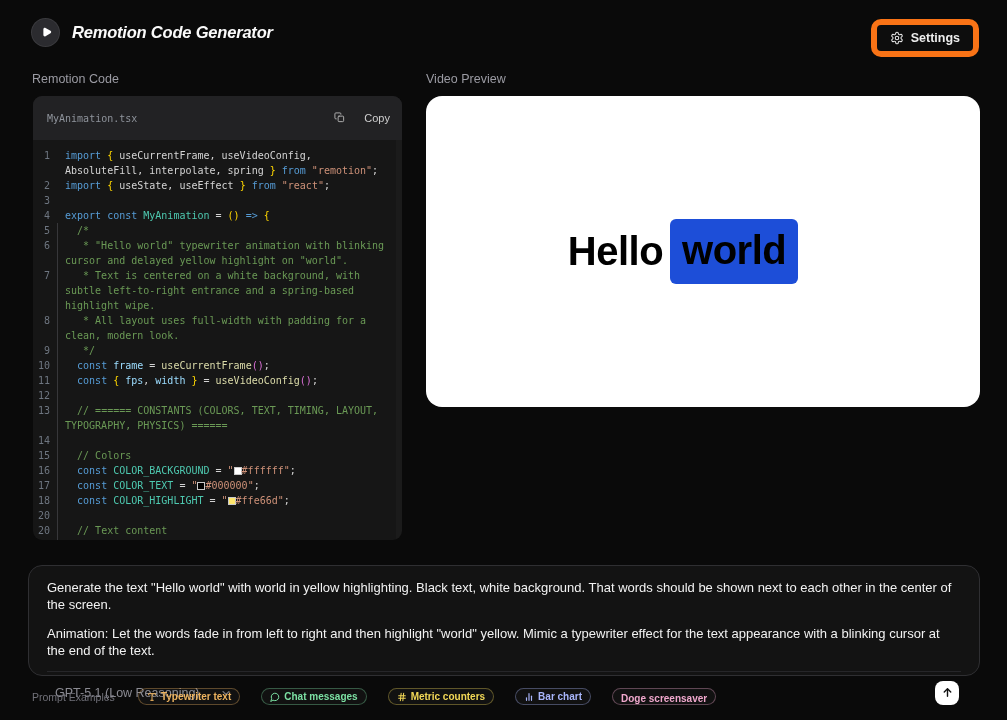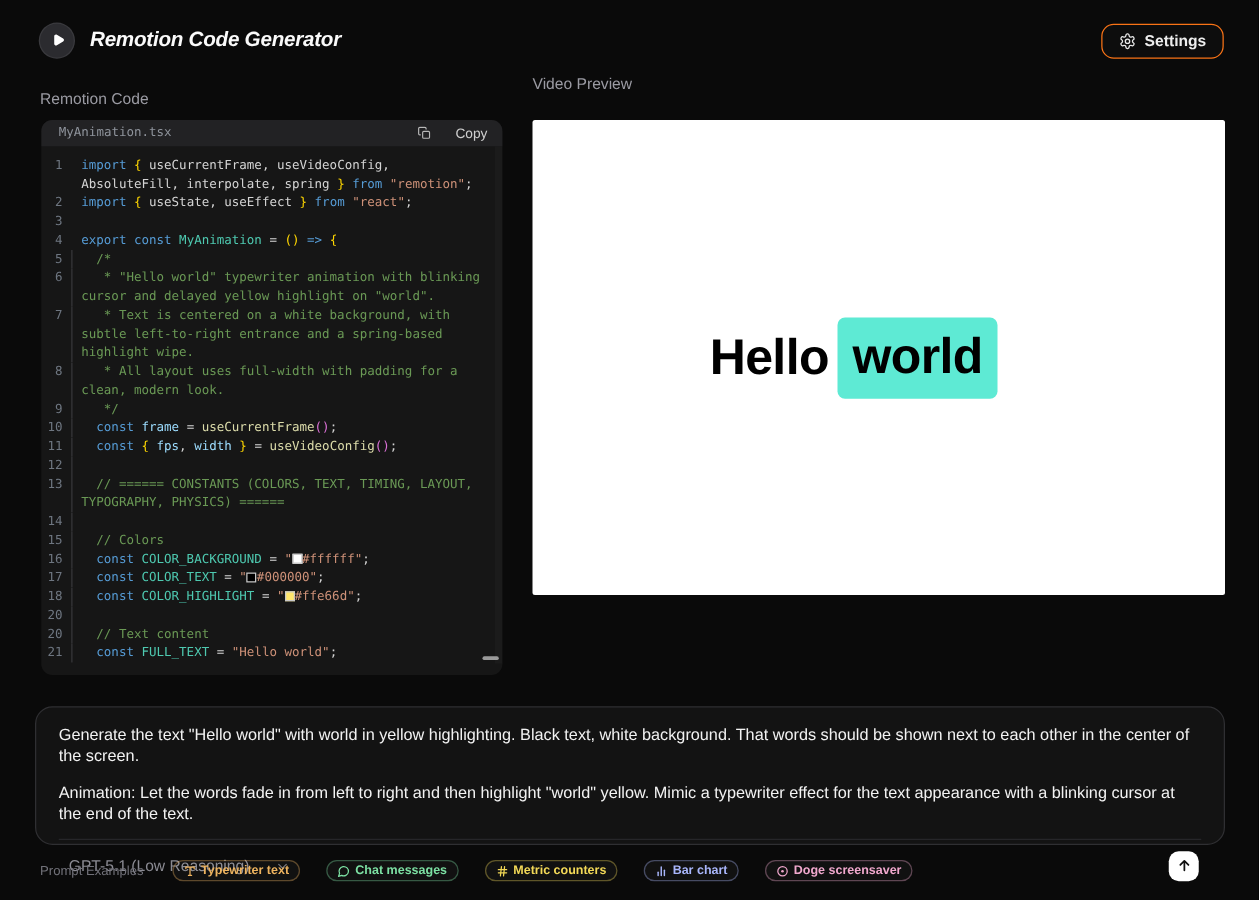--- a/index.html
+++ b/index.html
@@ -3,44 +3,44 @@
 <meta charset="utf-8">
 <style>
   * { box-sizing: border-box; margin: 0; padding: 0; }
   body { background: #000; font-family: "Liberation Sans", sans-serif; }
   .app { position: relative; width: 1007px; height: 720px; background: #0a0a0a; overflow: hidden; color: #fff; }
 
   
   .header { position: absolute; top: 0; left: 0; right: 0; height: 64px; display: flex; align-items: center; padding: 0 28px; }
   .logo { width: 27px; height: 27px; border-radius: 50%; background: #2b2b2f; display: flex; align-items: center; justify-content: center; margin-left: 4px; box-shadow: 0 0 0 1px #3a3a3e; }
   .app-title { margin-left: 13px; font-size: 16.5px; font-weight: 700; letter-spacing: -0.2px; color: #fafafa; font-style: italic; }
-  .settings-btn { position: absolute; right: 28px; top: 19px; display: flex; align-items: center; gap: 7px; background: #0d0d0d; border: 1px solid #f97316; border-radius: 10px; padding: 6px 13px; font-size: 12.5px; font-weight: 600; color: #ededed; cursor: pointer; }
+  .settings-btn { position: absolute; right: 28px; top: 19px; display: flex; align-items: center; gap: 7px; background: #0d0d0d; border: 6px solid #f97316; border-radius: 10px; padding: 6px 13px; font-size: 12.5px; font-weight: 600; color: #ededed; cursor: pointer; }
 
   
   .section-label { position: absolute; font-size: 12.5px; font-weight: 500; color: #9b9ba3; }
 
   
   .code-panel { position: absolute; left: 33px; top: 96px; width: 369px; height: 444px; background: #161616; border-radius: 9px; overflow: hidden; }
-  .code-header { height: 21px; background: #222224; display: flex; align-items: center; justify-content: space-between; padding: 0 12px 0 14px; }
+  .code-header { height: 44px; background: #222224; display: flex; align-items: center; justify-content: space-between; padding: 0 12px 0 14px; }
   .code-filename { font-family: "DejaVu Sans Mono", monospace; font-size: 10px; color: #8f949c; }
   .copy-btn { display: flex; align-items: flex-start; gap: 19px; font-size: 11px; color: #cfcfcf; background: none; border: none; cursor: pointer; }
   .code-body { position: relative; height: 414px; padding-top: 8px; overflow: hidden; }
   .code-line { display: flex; font-family: "DejaVu Sans Mono", monospace; font-size: 10px; line-height: 15px; min-height: 15px; }
   .ln { flex: 0 0 24px; text-align: right; padding-right: 7px; color: var(--tk-ln, #6e7681); }
   .lc { flex: 1; white-space: pre-wrap; word-break: break-word; padding-left: 8px; padding-right: 12px; color: var(--tk-pl, #d4d4d4); }
   .lc.guide { box-shadow: inset 1px 0 0 #37373a; }
   .tk-kw { color: var(--tk-kw); } .tk-br { color: var(--tk-br); } .tk-pr { color: var(--tk-pr); }
   .tk-st { color: var(--tk-st); } .tk-cm { color: var(--tk-cm); } .tk-tl { color: var(--tk-tl); }
   .tk-vr { color: var(--tk-vr); } .tk-fn { color: var(--tk-fn); } .tk-pl { color: var(--tk-pl); }
   .sw { display: inline-block; width: 8px; height: 8px; border: 1px solid #c9c9c9; vertical-align: -1px; }
   .v-scroll-track { position: absolute; top: 0; right: 0; width: 6px; height: 100%; background: rgba(255,255,255,0.025); }
   .scroll-thumb { position: absolute; right: 3px; bottom: 3px; width: 13px; height: 3px; border-radius: 2px; background: #9a9a9a; }
 
   
-  .video-preview { position: absolute; left: 426px; top: 96px; width: 554px; height: 380px; background: #ffffff; border-radius: 2px; display: flex; justify-content: center; }
+  .video-preview { position: absolute; left: 426px; top: 96px; width: 554px; height: 311px; background: #ffffff; border-radius: 16px; display: flex; justify-content: center; }
   .video-text { display: flex; align-items: center; transform: translateX(-20px); font-size: 40px; font-weight: 700; letter-spacing: -0.5px; color: #000; }
   .hl-word { margin-left: 7px; padding: 9px 12px 11px 12px; border-radius: 6px; }
 
   
   .prompt-box { position: absolute; left: 28px; top: 565px; width: 952px; height: 111px; background: #131313; border: 1px solid #2f2f32; border-radius: 14px; padding: 0 18px; }
   .prompt-text p { font-size: 13px; line-height: 17px; font-weight: 500; color: #f2f2f2; }
   .prompt-text p:first-child { margin-top: 13px; }
   .prompt-text p + p { margin-top: 12px; }
   .prompt-bottom { margin-top: 12px; border-top: 1px solid #262629; height: 42px; display: flex; align-items: center; justify-content: space-between; }
   .model-select { display: flex; align-items: center; gap: 20px; margin-left: 8px; font-size: 12.5px; color: #8b8b93; background: none; border: none; cursor: pointer; }
@@ -68,21 +68,21 @@
     <button class="settings-btn">
       <svg class="icon" width="14" height="14" viewBox="0 0 24 24" fill="none" stroke="#e8e8e8" stroke-width="1.8" stroke-linecap="round" stroke-linejoin="round">
         <path d="M12.22 2h-.44a2 2 0 0 0-2 2v.18a2 2 0 0 1-1 1.73l-.43.25a2 2 0 0 1-2 0l-.15-.08a2 2 0 0 0-2.73.73l-.22.38a2 2 0 0 0 .73 2.73l.15.1a2 2 0 0 1 1 1.72v.51a2 2 0 0 1-1 1.74l-.15.09a2 2 0 0 0-.73 2.73l.22.38a2 2 0 0 0 2.73.73l.15-.08a2 2 0 0 1 2 0l.43.25a2 2 0 0 1 1 1.73V20a2 2 0 0 0 2 2h.44a2 2 0 0 0 2-2v-.18a2 2 0 0 1 1-1.73l.43-.25a2 2 0 0 1 2 0l.15.08a2 2 0 0 0 2.73-.73l.22-.39a2 2 0 0 0-.73-2.73l-.15-.08a2 2 0 0 1-1-1.74v-.5a2 2 0 0 1 1-1.74l.15-.09a2 2 0 0 0 .73-2.73l-.22-.38a2 2 0 0 0-2.73-.73l-.15.08a2 2 0 0 1-2 0l-.43-.25a2 2 0 0 1-1-1.73V4a2 2 0 0 0-2-2z"></path>
         <circle cx="12" cy="12" r="3"></circle>
       </svg>
       <span>Settings</span>
     </button>
   </div>
 
   <div class="section-label" style="left:32px; top:72px;">Remotion Code</div>
-  <div class="section-label" style="left:426px; top:60px;">Video Preview</div>
+  <div class="section-label" style="left:426px; top:72px;">Video Preview</div>
 
   <div class="code-panel">
     <div class="code-header">
       <span class="code-filename">MyAnimation.tsx</span>
       <button class="copy-btn">
         <svg class="icon" width="11" height="11" viewBox="0 0 24 24" fill="none" stroke="#b9b9b9" stroke-width="2" stroke-linecap="round" stroke-linejoin="round">
           <rect x="9" y="9" width="12" height="12" rx="2"></rect>
           <path d="M5 15H4a2 2 0 0 1-2-2V4a2 2 0 0 1 2-2h9a2 2 0 0 1 2 2v1"></path>
         </svg>
         <span>Copy</span>
@@ -176,21 +176,21 @@
           </div>
         </div>
       <div class="v-scroll-track"></div>
       <div class="scroll-thumb"></div>
     </div>
   </div>
 
   <div class="video-preview" style="background: rgb(255, 255, 255);">
     <div class="video-text" style="color: rgb(0, 0, 0);">
       <span>Hello</span>
-      <span class="hl-word" style="background: #5eead4;">world</span>
+      <span class="hl-word" style="background: #1d4ed8;">world</span>
     </div>
   </div>
 
   <div class="prompt-box">
     <div class="prompt-text">
       <p>Generate the text "Hello world" with world in yellow highlighting. Black text, white background. That words should be shown next to each other in the center of the screen.</p>
       <p>Animation: Let the words fade in from left to right and then highlight "world" yellow. Mimic a typewriter effect for the text appearance with a blinking cursor at the end of the text.</p>
     </div>
     <div class="prompt-bottom">
       <button class="model-select">
@@ -239,21 +239,21 @@
 
     <button class="pill" style="color: rgb(169, 182, 251); border-color: rgba(169, 182, 251, 0.35); text-align: center;">
       <svg width="10" height="10" viewBox="0 0 24 24" fill="none" stroke="currentColor" stroke-width="2.8" stroke-linecap="round">
         <line x1="6" y1="20" x2="6" y2="14"></line>
           <line x1="12" y1="20" x2="12" y2="4"></line>
           <line x1="18" y1="20" x2="18" y2="10"></line>
       </svg>
       <span>Bar chart</span>
     </button>
 
-    <button class="pill" style="color: rgb(240, 168, 205); border-color: rgba(240, 168, 205, 0.35);">
+    <button class="pill" style="color: rgb(240, 168, 205); border-color: rgba(240, 168, 205, 0.35); flex-direction: column;">
       <svg width="10" height="10" viewBox="0 0 24 24" fill="none" stroke="currentColor" stroke-width="2.4">
         <circle cx="12" cy="12" r="9"></circle>
           <circle cx="12" cy="12" r="2.5" fill="currentColor" stroke="none"></circle>
       </svg>
       <span>Doge screensaver</span>
     </button>
   </div>
 
 </div>
 

